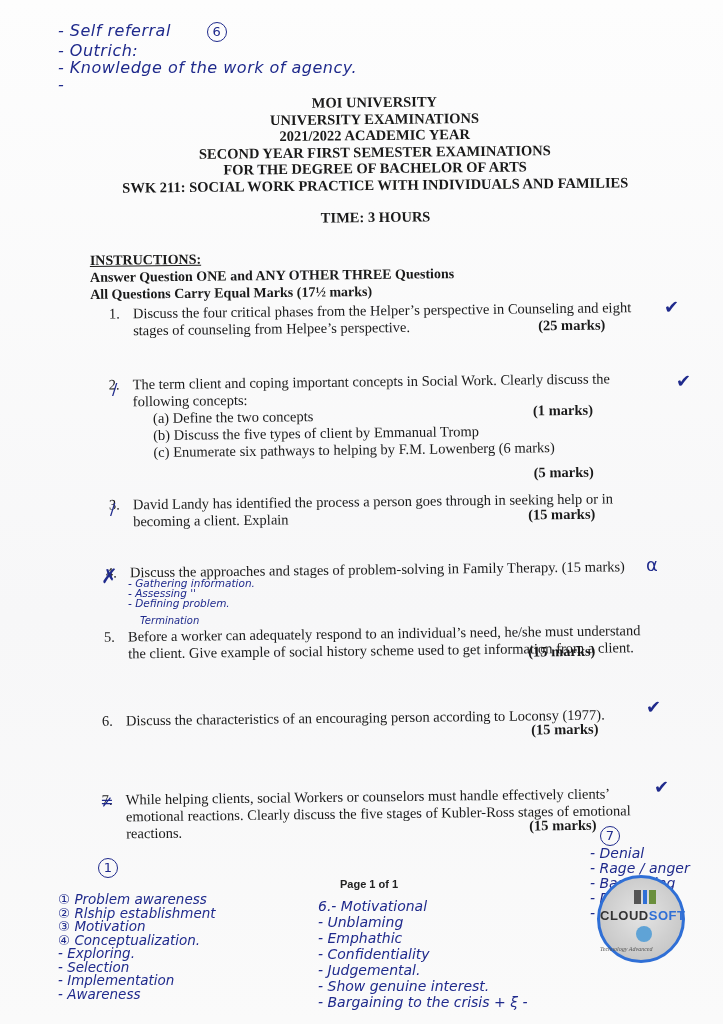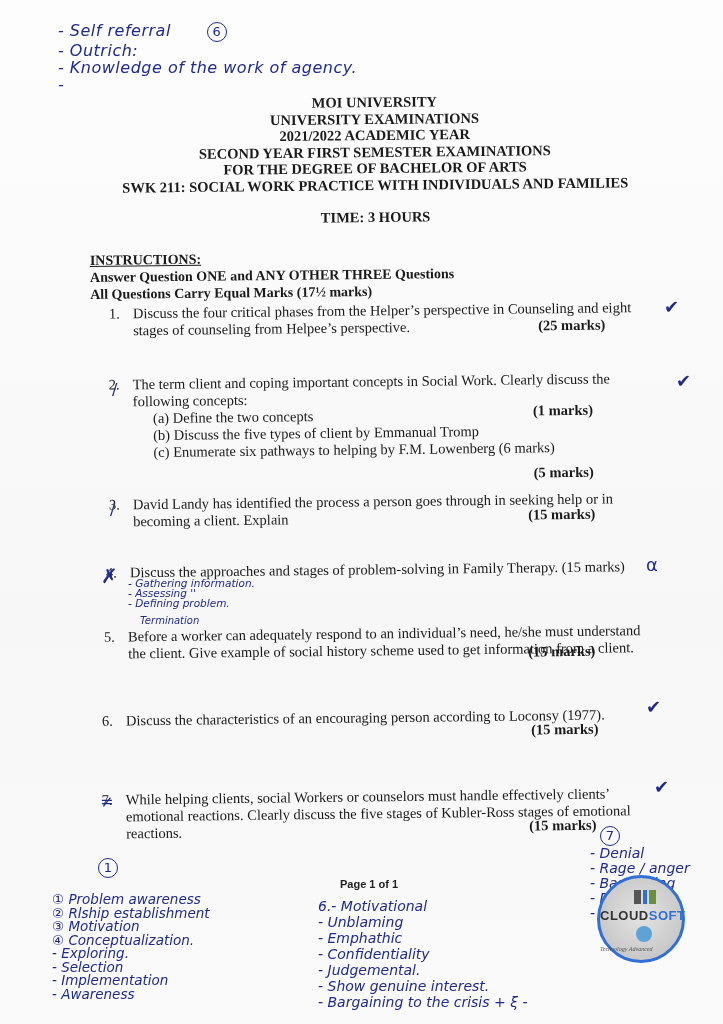--- a/index.html
+++ b/index.html
@@ -134,21 +134,21 @@
     <div>emotional reactions. Clearly discuss the five stages of Kubler-Ross stages of emotional</div>
     <div>reactions.</div>
     <span class="marks" style="left:403px; top:31px;">(15 marks)</span>
   </div>
   <span class="strike" style="left:100px; top:792px;">≠</span>
   <span class="tick" style="left:654px; top:776px;">✔</span>
 
   <div class="note-block" style="left:90px; top:858px;">
     <div style="padding-left:8px;"><span class="circ" style="margin-left:0;">1</span></div>
   </div>
-  <div class="note-block" style="left:52px; top:893px; line-height:13.5px;">
+  <div class="note-block" style="left:58px; top:893px; line-height:13.5px;">
     <div>① Problem  awareness</div>
     <div>② Rlship  establishment</div>
     <div>③ Motivation</div>
     <div>④ Conceptualization.</div>
     <div>- Exploring.</div>
     <div>- Selection</div>
     <div>- Implementation</div>
     <div>- Awareness</div>
   </div>
 

